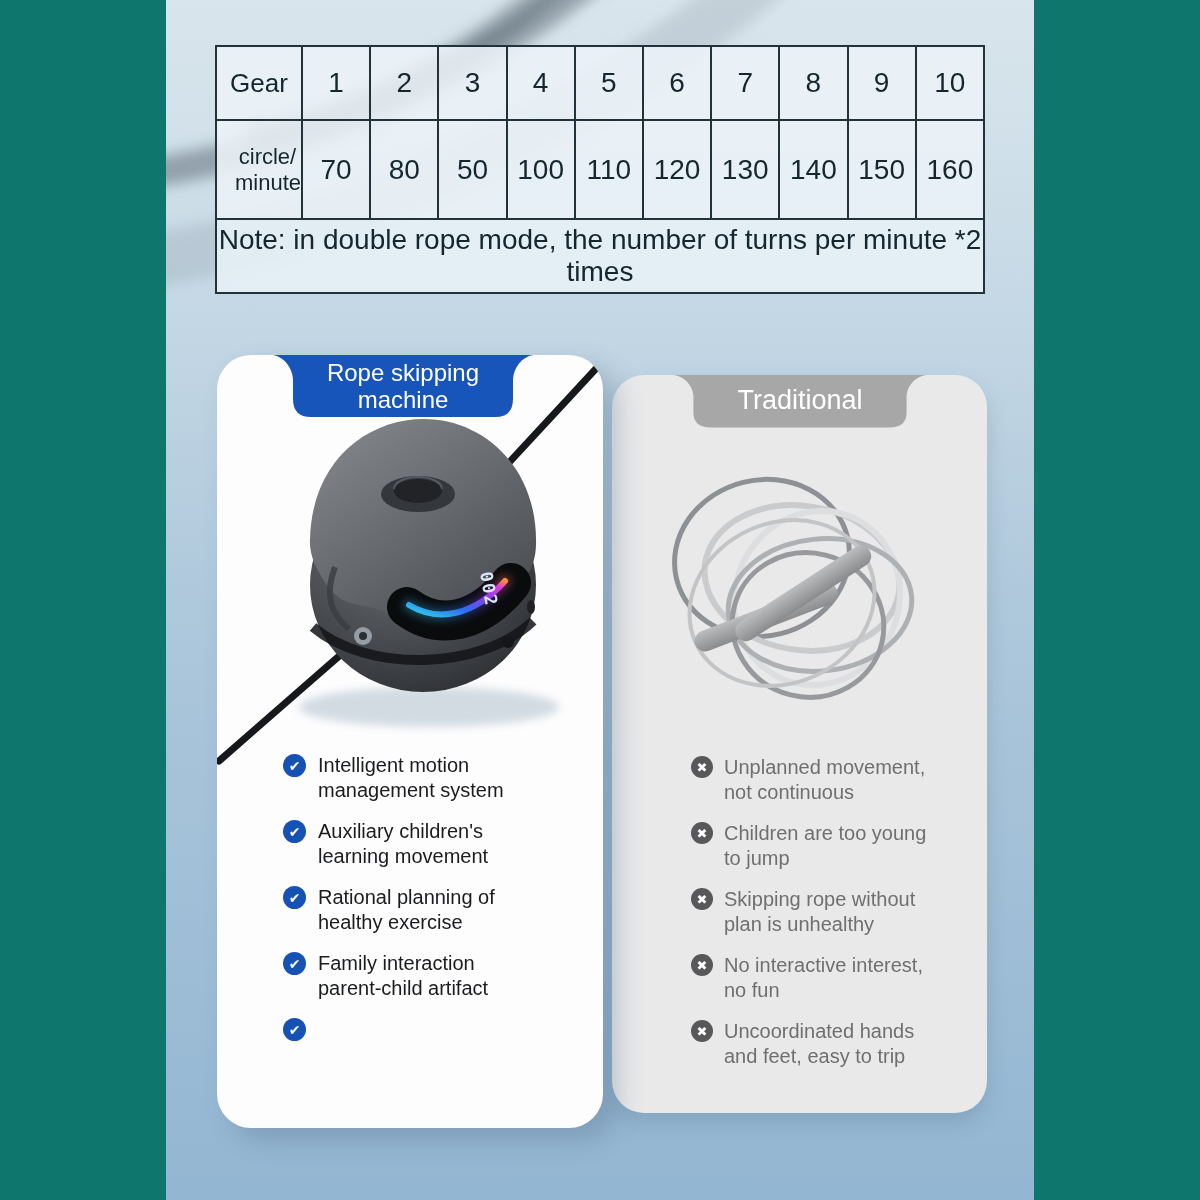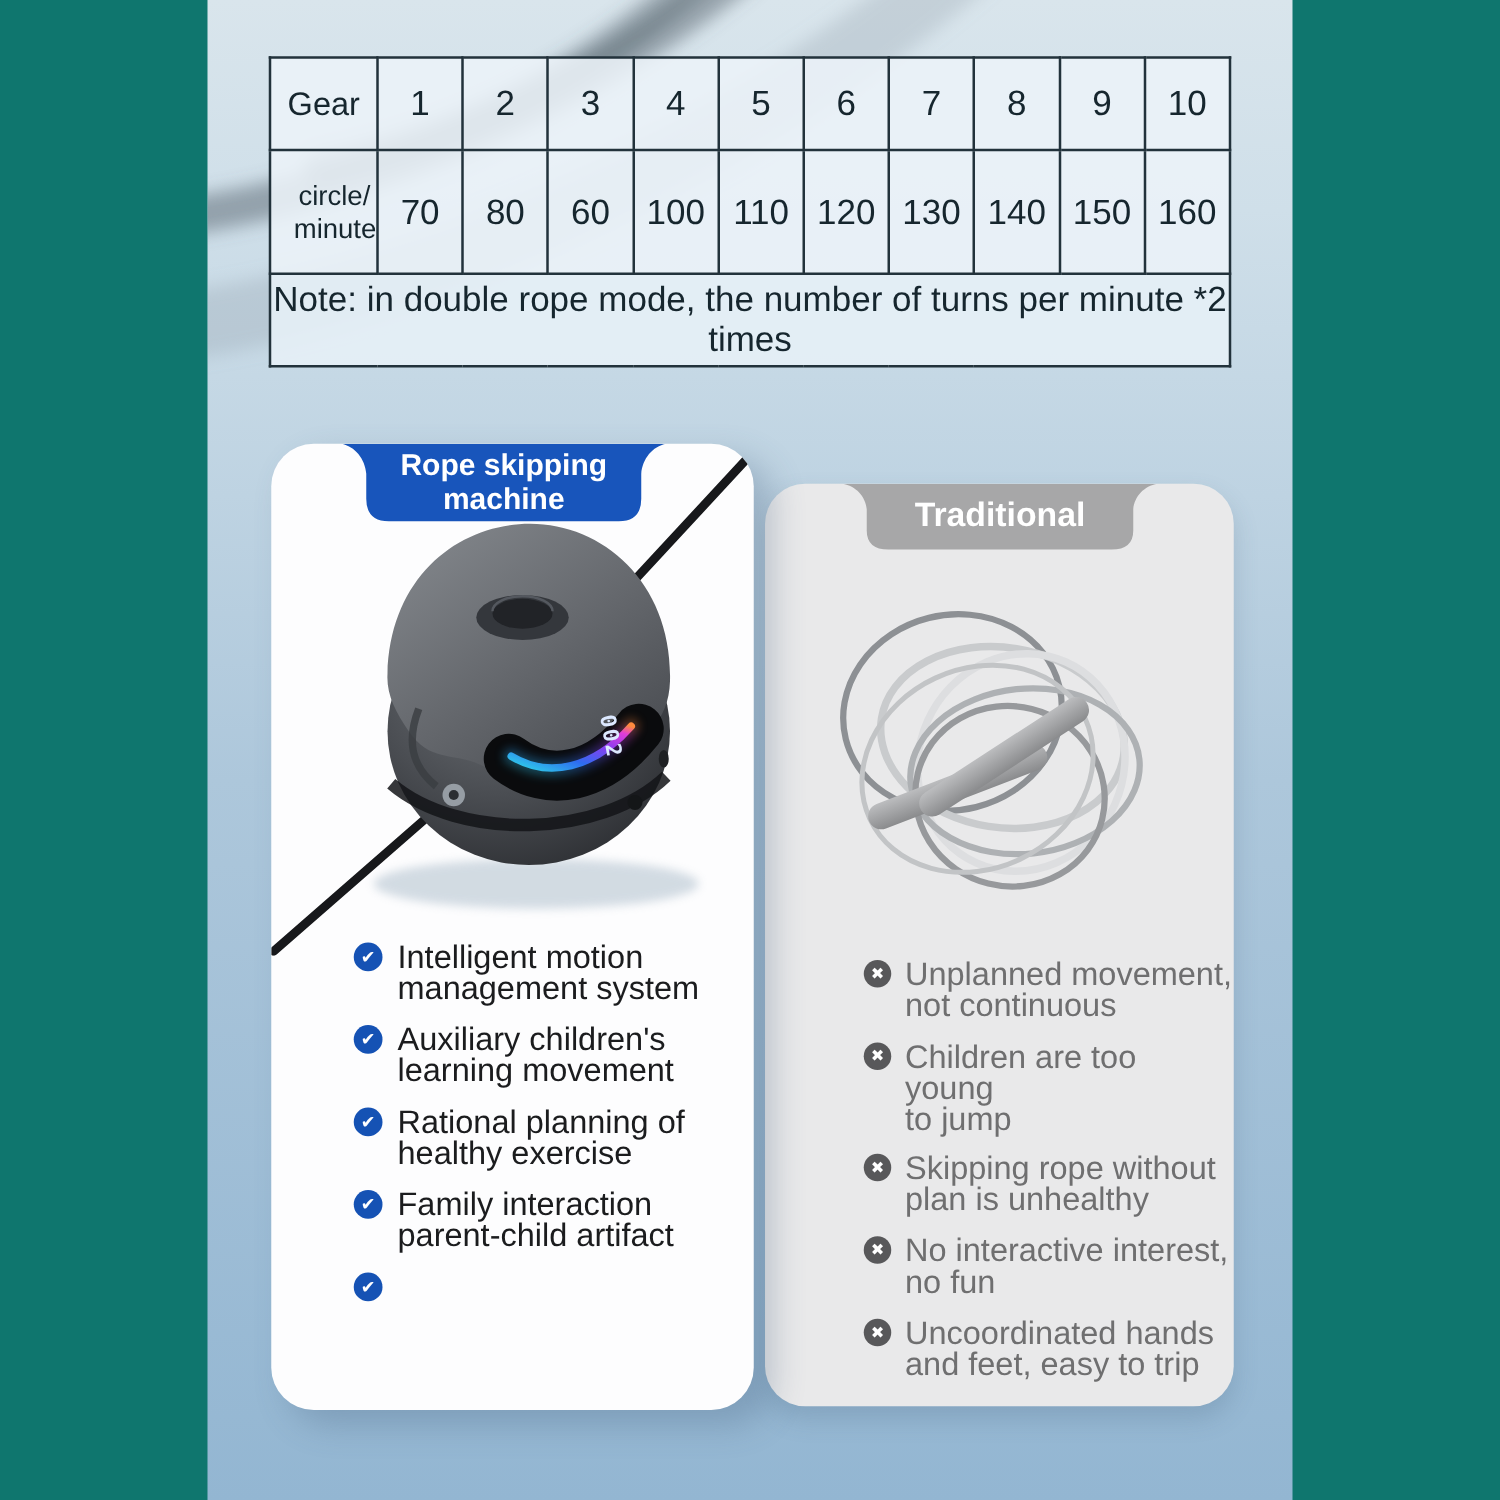--- a/index.html
+++ b/index.html
@@ -17,41 +17,41 @@
   .gear-table td.lbl{font-size:26px;}
   .gear-table td.unit{font-size:22px;line-height:1.15;padding-left:18px;}
   .gear-table td.note{height:70px;font-size:28px;background:rgba(230,240,246,0.9);margin-top:44px;}
   .ml{white-space:pre-line;}
 
   
   .card{position:absolute;overflow:hidden;}
   .card-left{left:51px;top:355px;width:386px;height:773px;background:#fdfdfe;border-radius:34px;
              box-shadow:14px 12px 26px rgba(70,95,125,0.30);z-index:3;}
   .card-right{left:446px;top:375px;width:375px;height:738px;background:#e9e9ea;border-radius:32px;
-              box-shadow:0 10px 20px rgba(70,95,125,0.22);z-index:2;margin-top:12px;}
+              box-shadow:0 10px 20px rgba(70,95,125,0.22);z-index:2;}
 
   .badge{position:absolute;top:0;}
   .badge svg{position:absolute;left:0;top:0;width:100%;height:100%;}
-  .badge .badge-text{position:relative;z-index:1;width:100%;text-align:center;color:#ffffff;font-weight:bold;}
+  .badge .badge-text{position:relative;z-index:1;width:100%;text-align:center;color:#ffffff;font-weight:normal;}
   .badge-blue{left:56px;width:260px;height:66px;}
   .badge-blue .badge-text{padding-top:4px;font-size:24px;line-height:1.13;}
   .badge-gray{left:62px;width:252px;height:56px;}
   .badge-gray .badge-text{padding-top:10px;font-size:27px;}
 
   .device{position:absolute;left:0;top:0;width:386px;height:430px;}
   .rope-img{position:absolute;left:0;top:18px;width:375px;height:400px;}
 
   
   ul.plist{list-style:none;margin:0;padding:0;position:absolute;}
   .feature-list{left:66px;top:398px;}
   .drawback-list{left:79px;top:380px;}
   ul.plist li{display:flex;align-items:flex-start;margin-bottom:14px;min-height:52px;}
   .feature-list li{gap:12px;}
   .drawback-list li{gap:11px;}
-  .ptext{font-size:26px;line-height:25px;}
+  .ptext{font-size:20px;line-height:25px;}
   .feature-list .ptext{color:#1b1c1e;}
   .drawback-list .ptext{color:#6f6f70;}
   .ic{flex:0 0 auto;border-radius:50%;color:#ffffff;display:flex;align-items:center;justify-content:center;margin-top:1px;}
   .ic-check{width:23px;height:23px;background:#1552b4;font-size:14px;font-weight:bold;}
   .ic-cross{width:22px;height:22px;background:#58585a;font-size:13px;font-weight:bold;}
 </style>
 </head>
 <body>
 
 <div class="page">
@@ -86,21 +86,21 @@
         <td>7</td>
         <td>8</td>
         <td>9</td>
         <td>10</td>
       </tr>
       <tr class="r2">
         <td class="unit ml">circle/
 minute</td>
         <td>70</td>
         <td>80</td>
-        <td>60</td>
+        <td>50</td>
         <td>100</td>
         <td>110</td>
         <td>120</td>
         <td>130</td>
         <td>140</td>
         <td>150</td>
         <td>160</td>
       </tr>
       <tr>
         <td class="note" colspan="11">Note: in double rope mode, the number of turns per minute *2 times</td>

